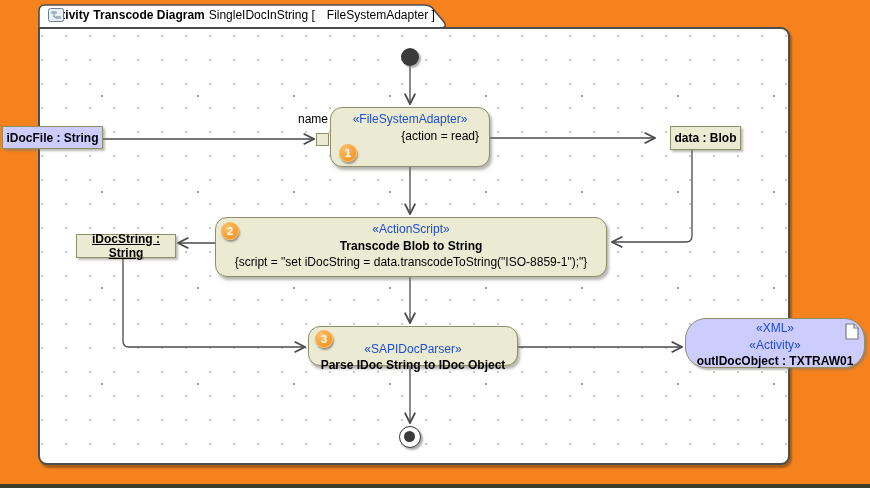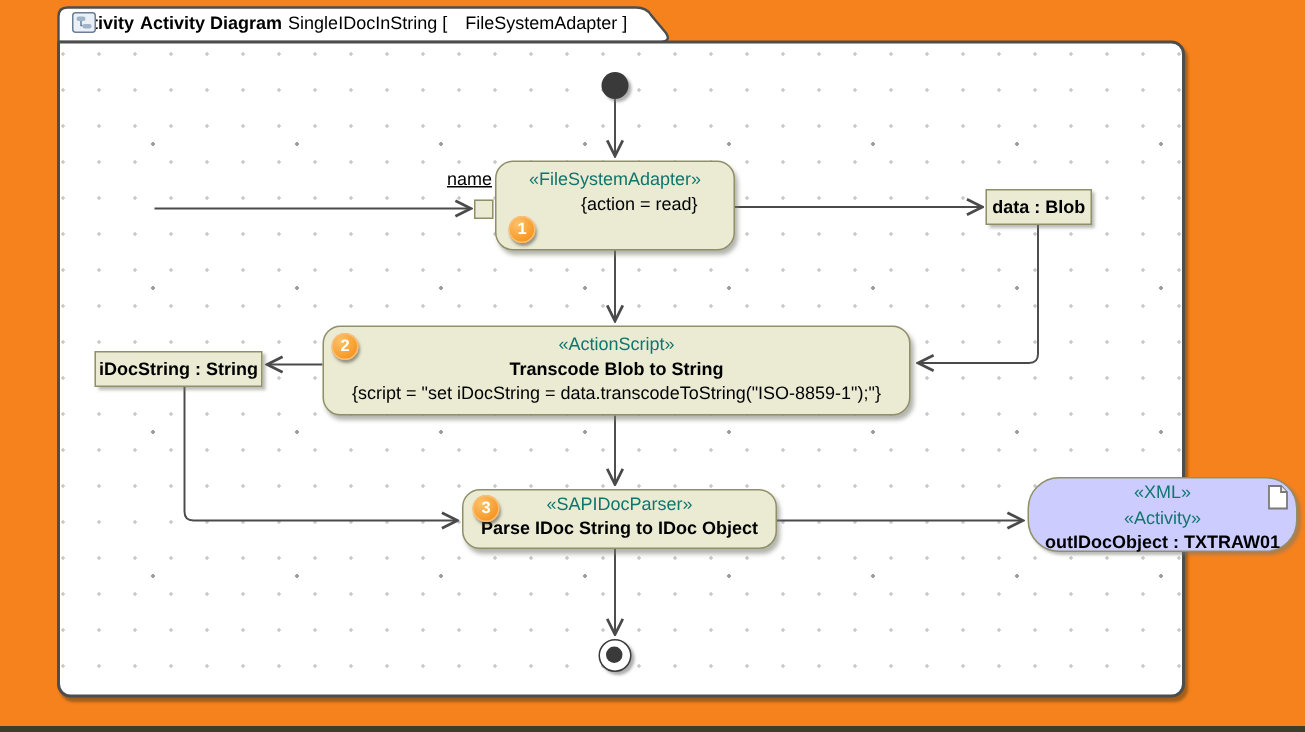--- a/index.html
+++ b/index.html
@@ -32,49 +32,49 @@
     font-size:12px; color:#000; display:flex; align-items:center; gap:4px;
   }
   .bold { font-weight:bold; }
   #diagram-icon { display:inline-block; margin:0 2px; }
   
   .action {
     position:absolute; background:#EBEBD3; border:1.5px solid #8F8F69;
     border-radius:12px; box-shadow:2px 3px 3px rgba(120,120,110,0.55);
     text-align:center; font-size:12px; color:#000;
   }
-  .stereo { color:#0f766e; line-height:17px; padding-top:3px; }
+  .stereo { color:#1d4ed8; line-height:17px; padding-top:3px; }
   .aname  { font-weight:bold; line-height:16px; }
   .aprop  { line-height:17px; }
-  .aprop.right { text-align:right; padding-right:24px; }
+  .aprop.right { text-align:right; padding-right:10px; }
   .objnode {
     position:absolute; border:1.5px solid #8F8F69; font-size:12px;
     font-weight:bold; color:#000; text-align:center;
     box-shadow:2px 2px 2px rgba(120,120,110,0.5);
     display:flex; align-items:center; justify-content:center;
   }
-  .beige { background:#EBEBD3; }
+  .beige { background:#EBEBD3;margin-left:13px; }
   .lav   { background:#CCCCFF; }
   #obj-outidoc { display:block; text-align:center; font-weight:normal; }
   #obj-outidoc .stereo { line-height:15px; padding-top:2px; }
   #obj-outidoc .olabel { font-weight:bold; line-height:17px; }
   .badge {
     position:absolute; width:18px; height:18px; border-radius:50%;
     background:radial-gradient(circle at 35% 30%, #FCC26B, #F6931D 75%);
     box-shadow:1px 2px 2px rgba(60,60,60,0.5), inset 0 0 0 1px #FBBE75;
     color:#fff; font-size:11px; font-weight:bold; text-align:center;
     line-height:18px; z-index:5;
   }
   #pin-name {
     position:absolute; left:316px; top:133px; width:13px; height:13px;
     background:#EBEBD3; border:1.2px solid #8F8F69; z-index:4;
   }
   #edge-label-name {
     position:absolute; left:282px; top:112px; width:46px;
-    font-size:12px; color:#000; text-align:right;text-decoration:underline;
+    font-size:12px; color:#000; text-align:right;
   }
   #node-initial {
     position:absolute; left:401px; top:48px; width:18px; height:18px;
     border-radius:50%; background:#3A3A3A;
     box-shadow:2px 2px 2px rgba(120,120,120,0.6);
   }
   #node-final {
     position:absolute; left:399px; top:426px; width:22px; height:22px;
     border:1.6px solid #3A3A3A; border-radius:50%; background:#fff;
     box-shadow:2px 2px 2px rgba(120,120,120,0.6);
@@ -91,21 +91,21 @@
 <body>
 
 <div id="canvas">
 
   <div id="frame-tab">
     <svg width="412" height="25">
       <path d="M1,24 L1,7 Q1,1 7,1 L386,1 Q393,1 396,6 L406,18 Q410,24 401,24 Z" fill="#ffffff" stroke="#4D4D4D" stroke-width="1.6"></path>
     </svg>
     <span id="tab-text">
       <span class="bold">activity</span>
-      <span class="bold">Activity Diagram</span>
+      <span class="bold">Transcode Diagram</span>
       <span>SingleIDocInString [</span>
       <span id="diagram-icon">
         <svg width="16" height="14" viewBox="0 0 16 14">
           <rect x="0.5" y="0.5" width="15" height="13" rx="2" fill="#EAF0F6" stroke="#6B7E96"></rect>
           <rect x="3" y="3" width="6" height="3" rx="1.5" fill="#9FB4C8"></rect>
           <rect x="7" y="8" width="6" height="3" rx="1.5" fill="#9FB4C8"></rect>
           <path d="M6,6 L6,9 L7,9" fill="none" stroke="#6B7E96" stroke-width="1"></path>
         </svg>
       </span>
       <span>FileSystemAdapter ]</span>
@@ -137,37 +137,40 @@
   <div id="node-initial" class="node-z"></div>
 
   <div class="action node-z" style="left:330px; top:107px; width:160px; height:60px;">
     <div class="stereo">«FileSystemAdapter»</div>
     <div class="aprop right">{action = read}</div>
   </div>
   <div class="badge" style="left:339px; top:144px;">1</div>
   <div id="pin-name"></div>
   <div id="edge-label-name">name</div>
 
+  <div class="objnode lav node-z" style="left:2px; top:126px; width:101px; height:23px;">
+    <span>iDocFile : String</span>
+  </div>
   <div class="objnode beige node-z" style="left:657px; top:126px; width:71px; height:24px;">
     <span>data : Blob</span>
   </div>
 
   <div class="action node-z" style="left:215px; top:217px; width:392px; height:60px;">
     <div class="stereo">«ActionScript»</div>
     <div class="aname">Transcode Blob to String</div>
     <div class="aprop">{script = "set iDocString = data.transcodeToString("ISO-8859-1");"}</div>
   </div>
   <div class="badge" style="left:221px; top:222px;">2</div>
 
-  <div class="objnode beige node-z" style="left:63px; top:234px; width:112px; height:24px;">
+  <div class="objnode beige node-z" style="left:63px; top:234px; width:100px; height:24px;text-decoration:underline;">
     <span>iDocString : String</span>
   </div>
 
   <div class="action node-z" style="left:308px; top:326px; width:210px; height:40px;">
-    <div class="stereo" style="padding-top:1px; line-height:16px;">«SAPIDocParser»</div>
+    <div class="stereo" style="padding-top:14px; line-height:16px;">«SAPIDocParser»</div>
     <div class="aname">Parse IDoc String to IDoc Object</div>
   </div>
   <div class="badge" style="left:315px; top:330px;">3</div>
 
   <div id="obj-outidoc" class="objnode lav node-z" style="left:685px; top:318px; width:180px; height:50px;border-radius:21px;">
     <div class="stereo">«XML»</div>
     <div class="stereo">«Activity»</div>
     <div class="olabel">outIDocObject : TXTRAW01</div>
     <span id="doc-icon">
       <svg width="14" height="17" viewBox="0 0 14 17">

